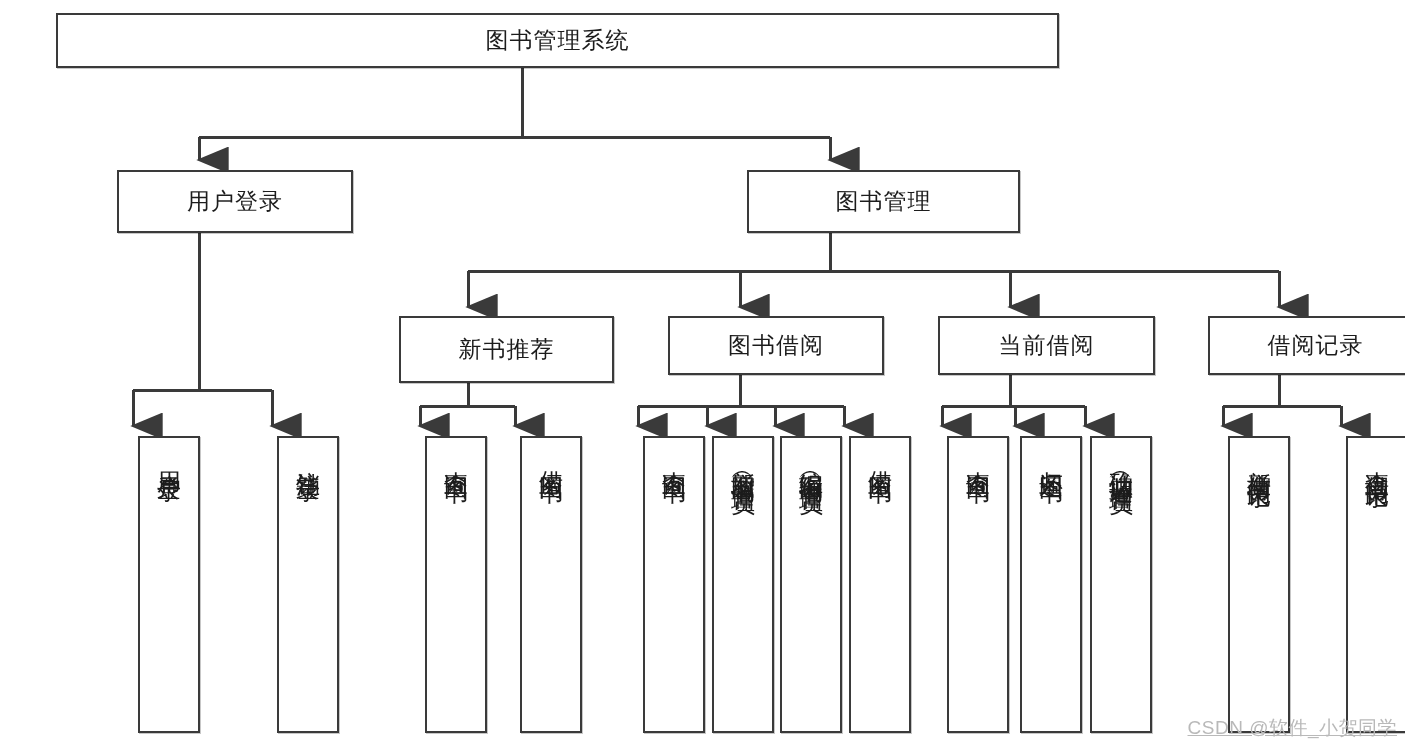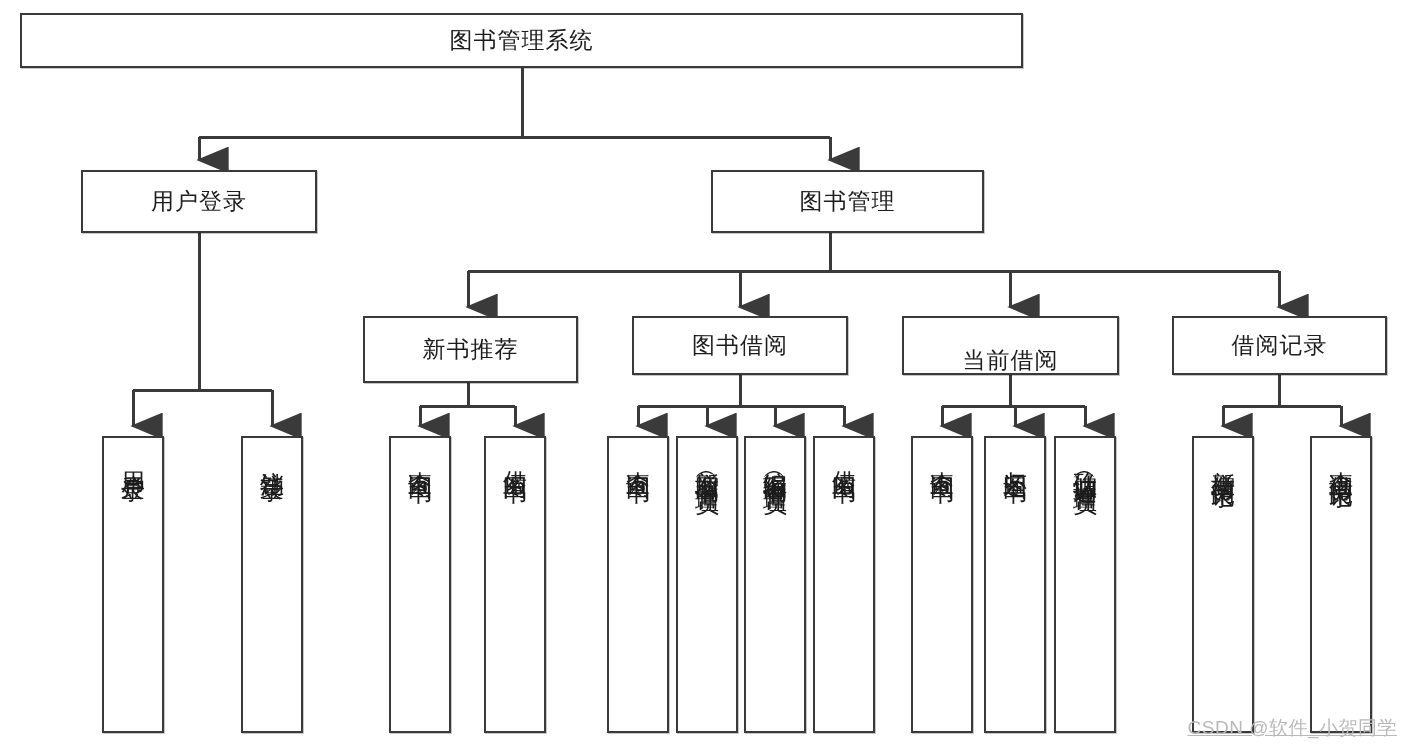--- a/index.html
+++ b/index.html
@@ -14,20 +14,21 @@
   .node-box{
     position:absolute;
     background:#ffffff;
     border:2px solid #3a3a3a;
     box-sizing:border-box;
     box-shadow:1px 1px 0 rgba(0,0,0,0.22);
     display:flex;
     align-items:center;
     justify-content:center;
     overflow:hidden;
+    margin-left:36px;
   }
   .node-label{
     color:#1c1c1c;
     font-size:23px;
     line-height:1.08;
     letter-spacing:1px;
     white-space:nowrap;
     text-align:center;
   }
   .node-box.vertical{
@@ -121,21 +122,21 @@
     </div>
     <div class="node-box" style="left: 711px; top: 170px; width: 273px; height: 63px;">
       <span class="node-label">图书管理</span>
     </div>
     <div class="node-box" style="left: 363px; top: 316px; width: 215px; height: 67px;">
       <span class="node-label">新书推荐</span>
     </div>
     <div class="node-box" style="left: 632px; top: 316px; width: 216px; height: 59px;">
       <span class="node-label">图书借阅</span>
     </div>
-    <div class="node-box" style="left: 902px; top: 316px; width: 217px; height: 59px; align-items: flex-end;">
+    <div class="node-box" style="left: 902px; top: 316px; width: 217px; height: 59px;">
       <span class="node-label">当前借阅</span>
     </div>
     <div class="node-box" style="left: 1172px; top: 316px; width: 215px; height: 59px;">
       <span class="node-label">借阅记录</span>
     </div>
     <div class="node-box vertical" style="left: 102px; top: 436px; width: 62px; height: 297px;">
       <span class="node-label">用户登录</span>
     </div>
     <div class="node-box vertical" style="left: 241px; top: 436px; width: 62px; height: 297px;">
       <span class="node-label">注销登录</span>

